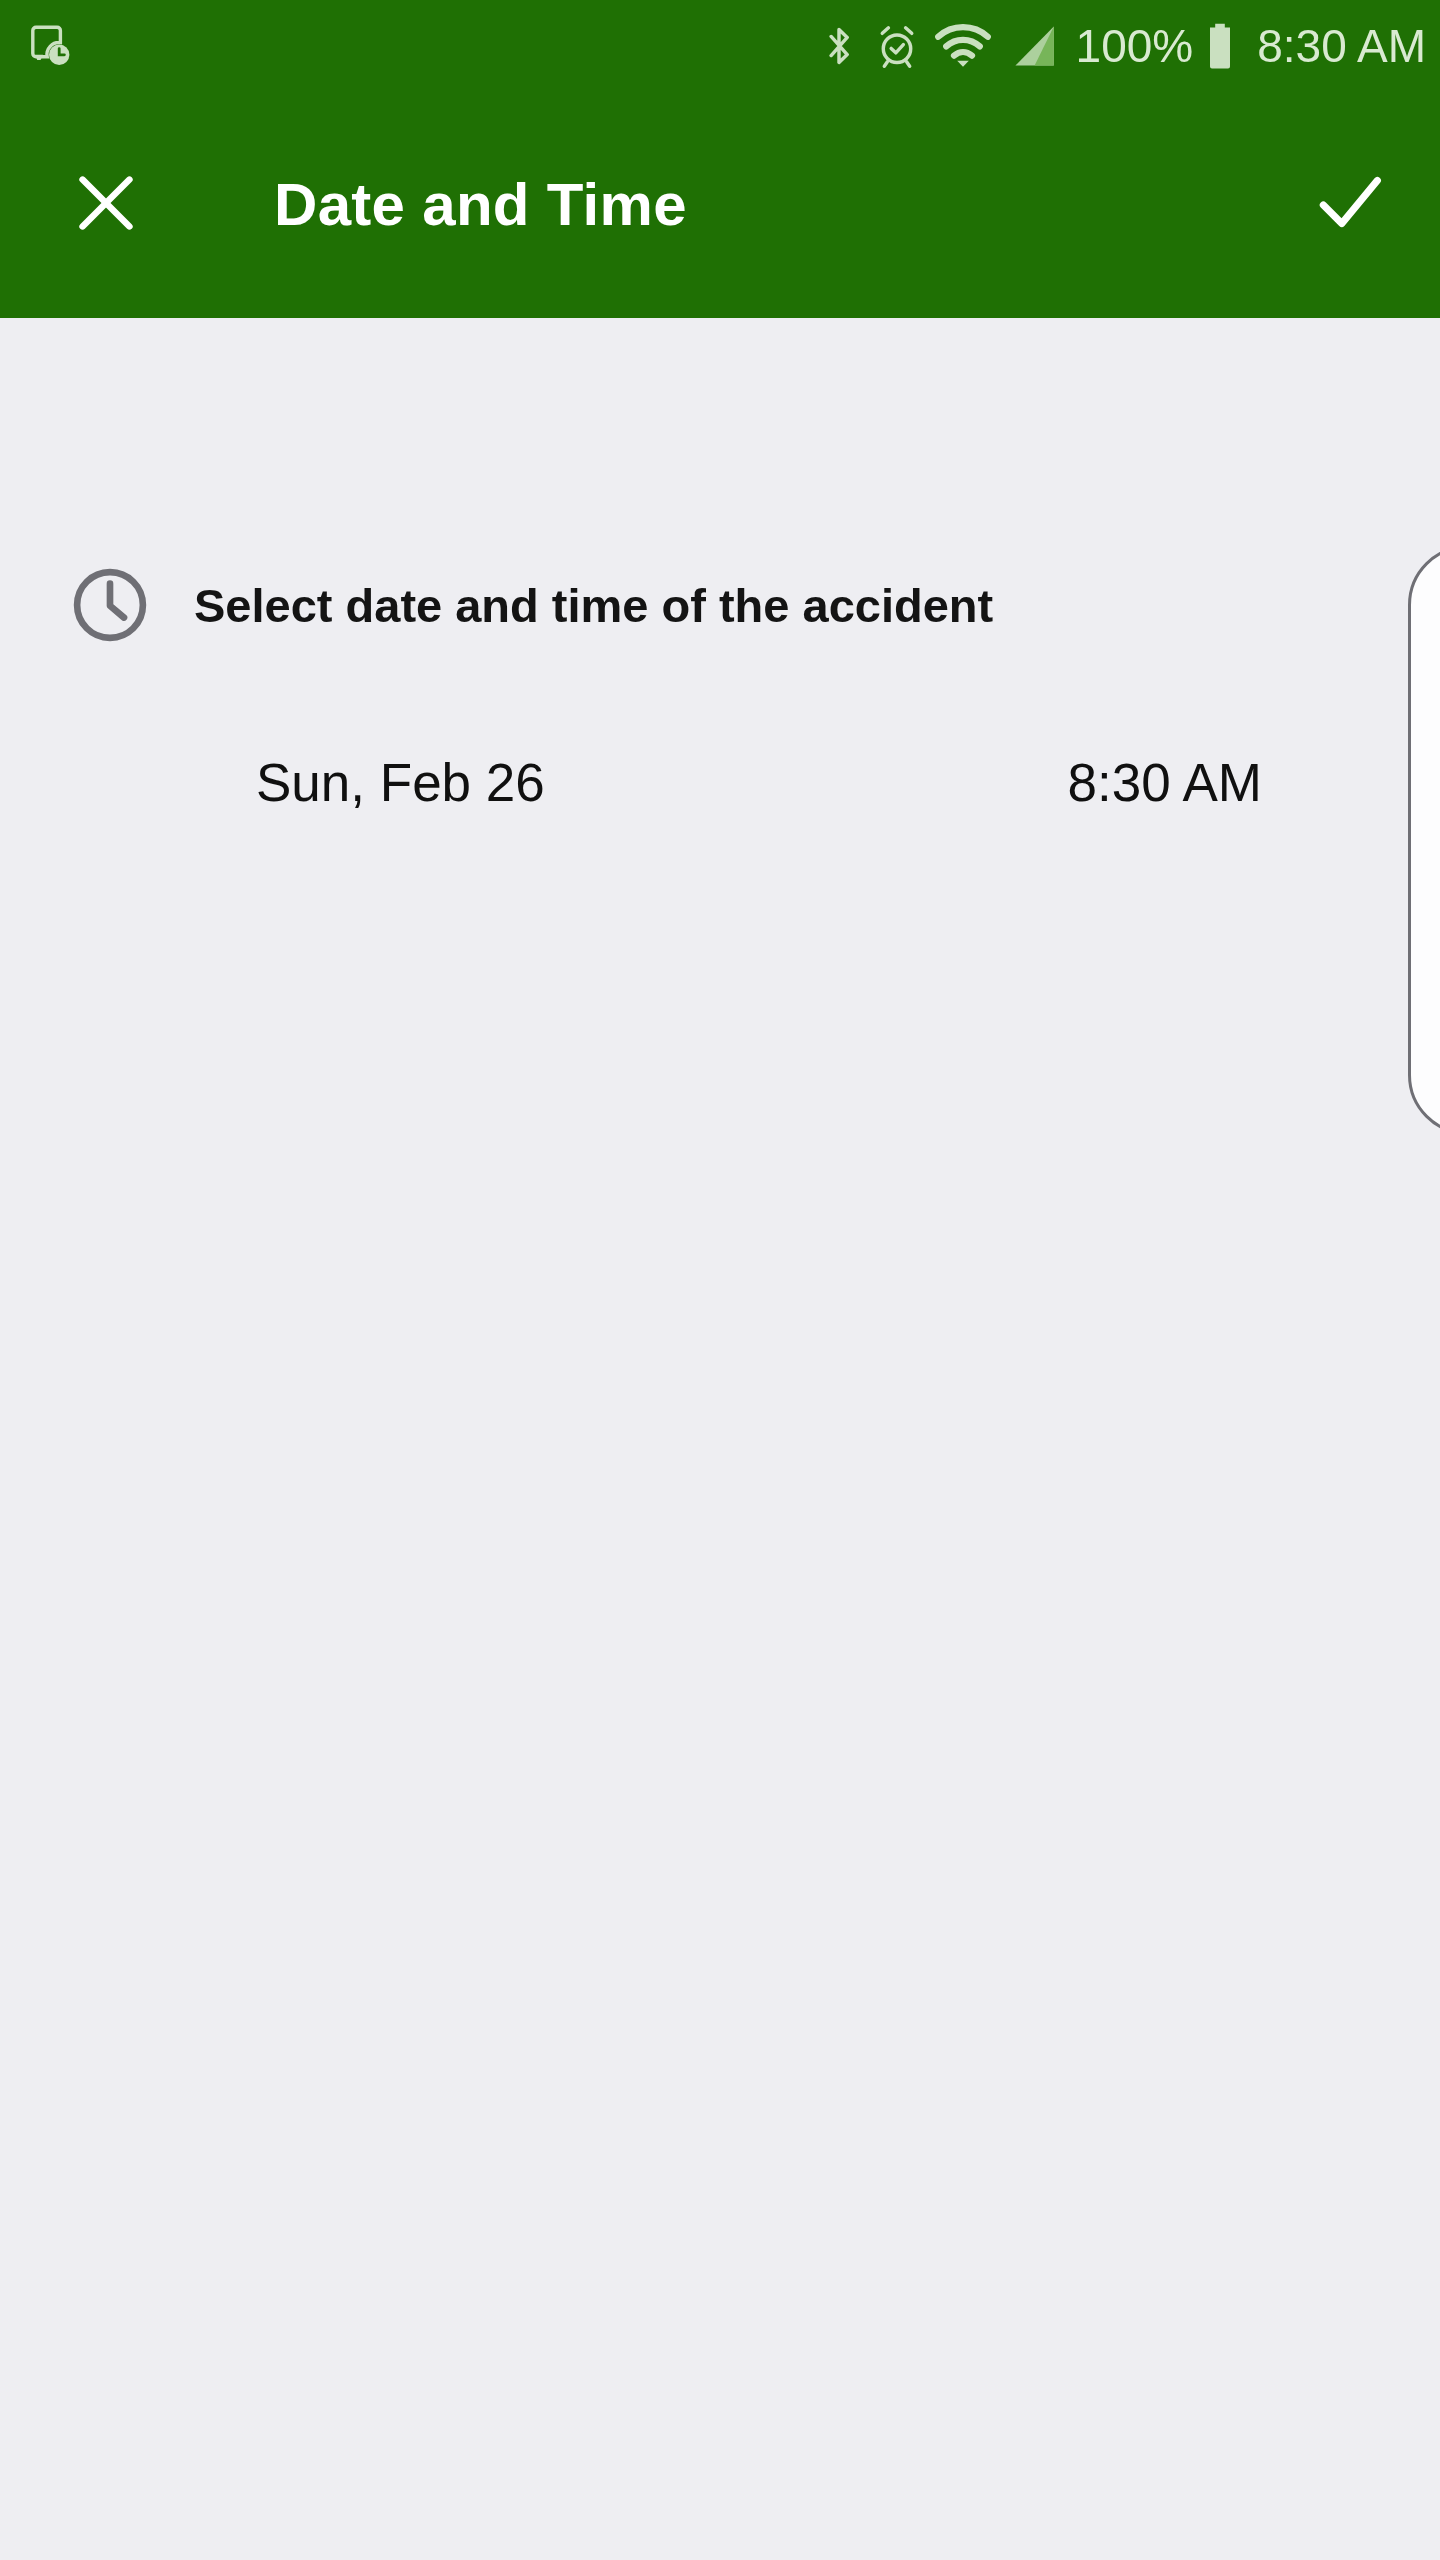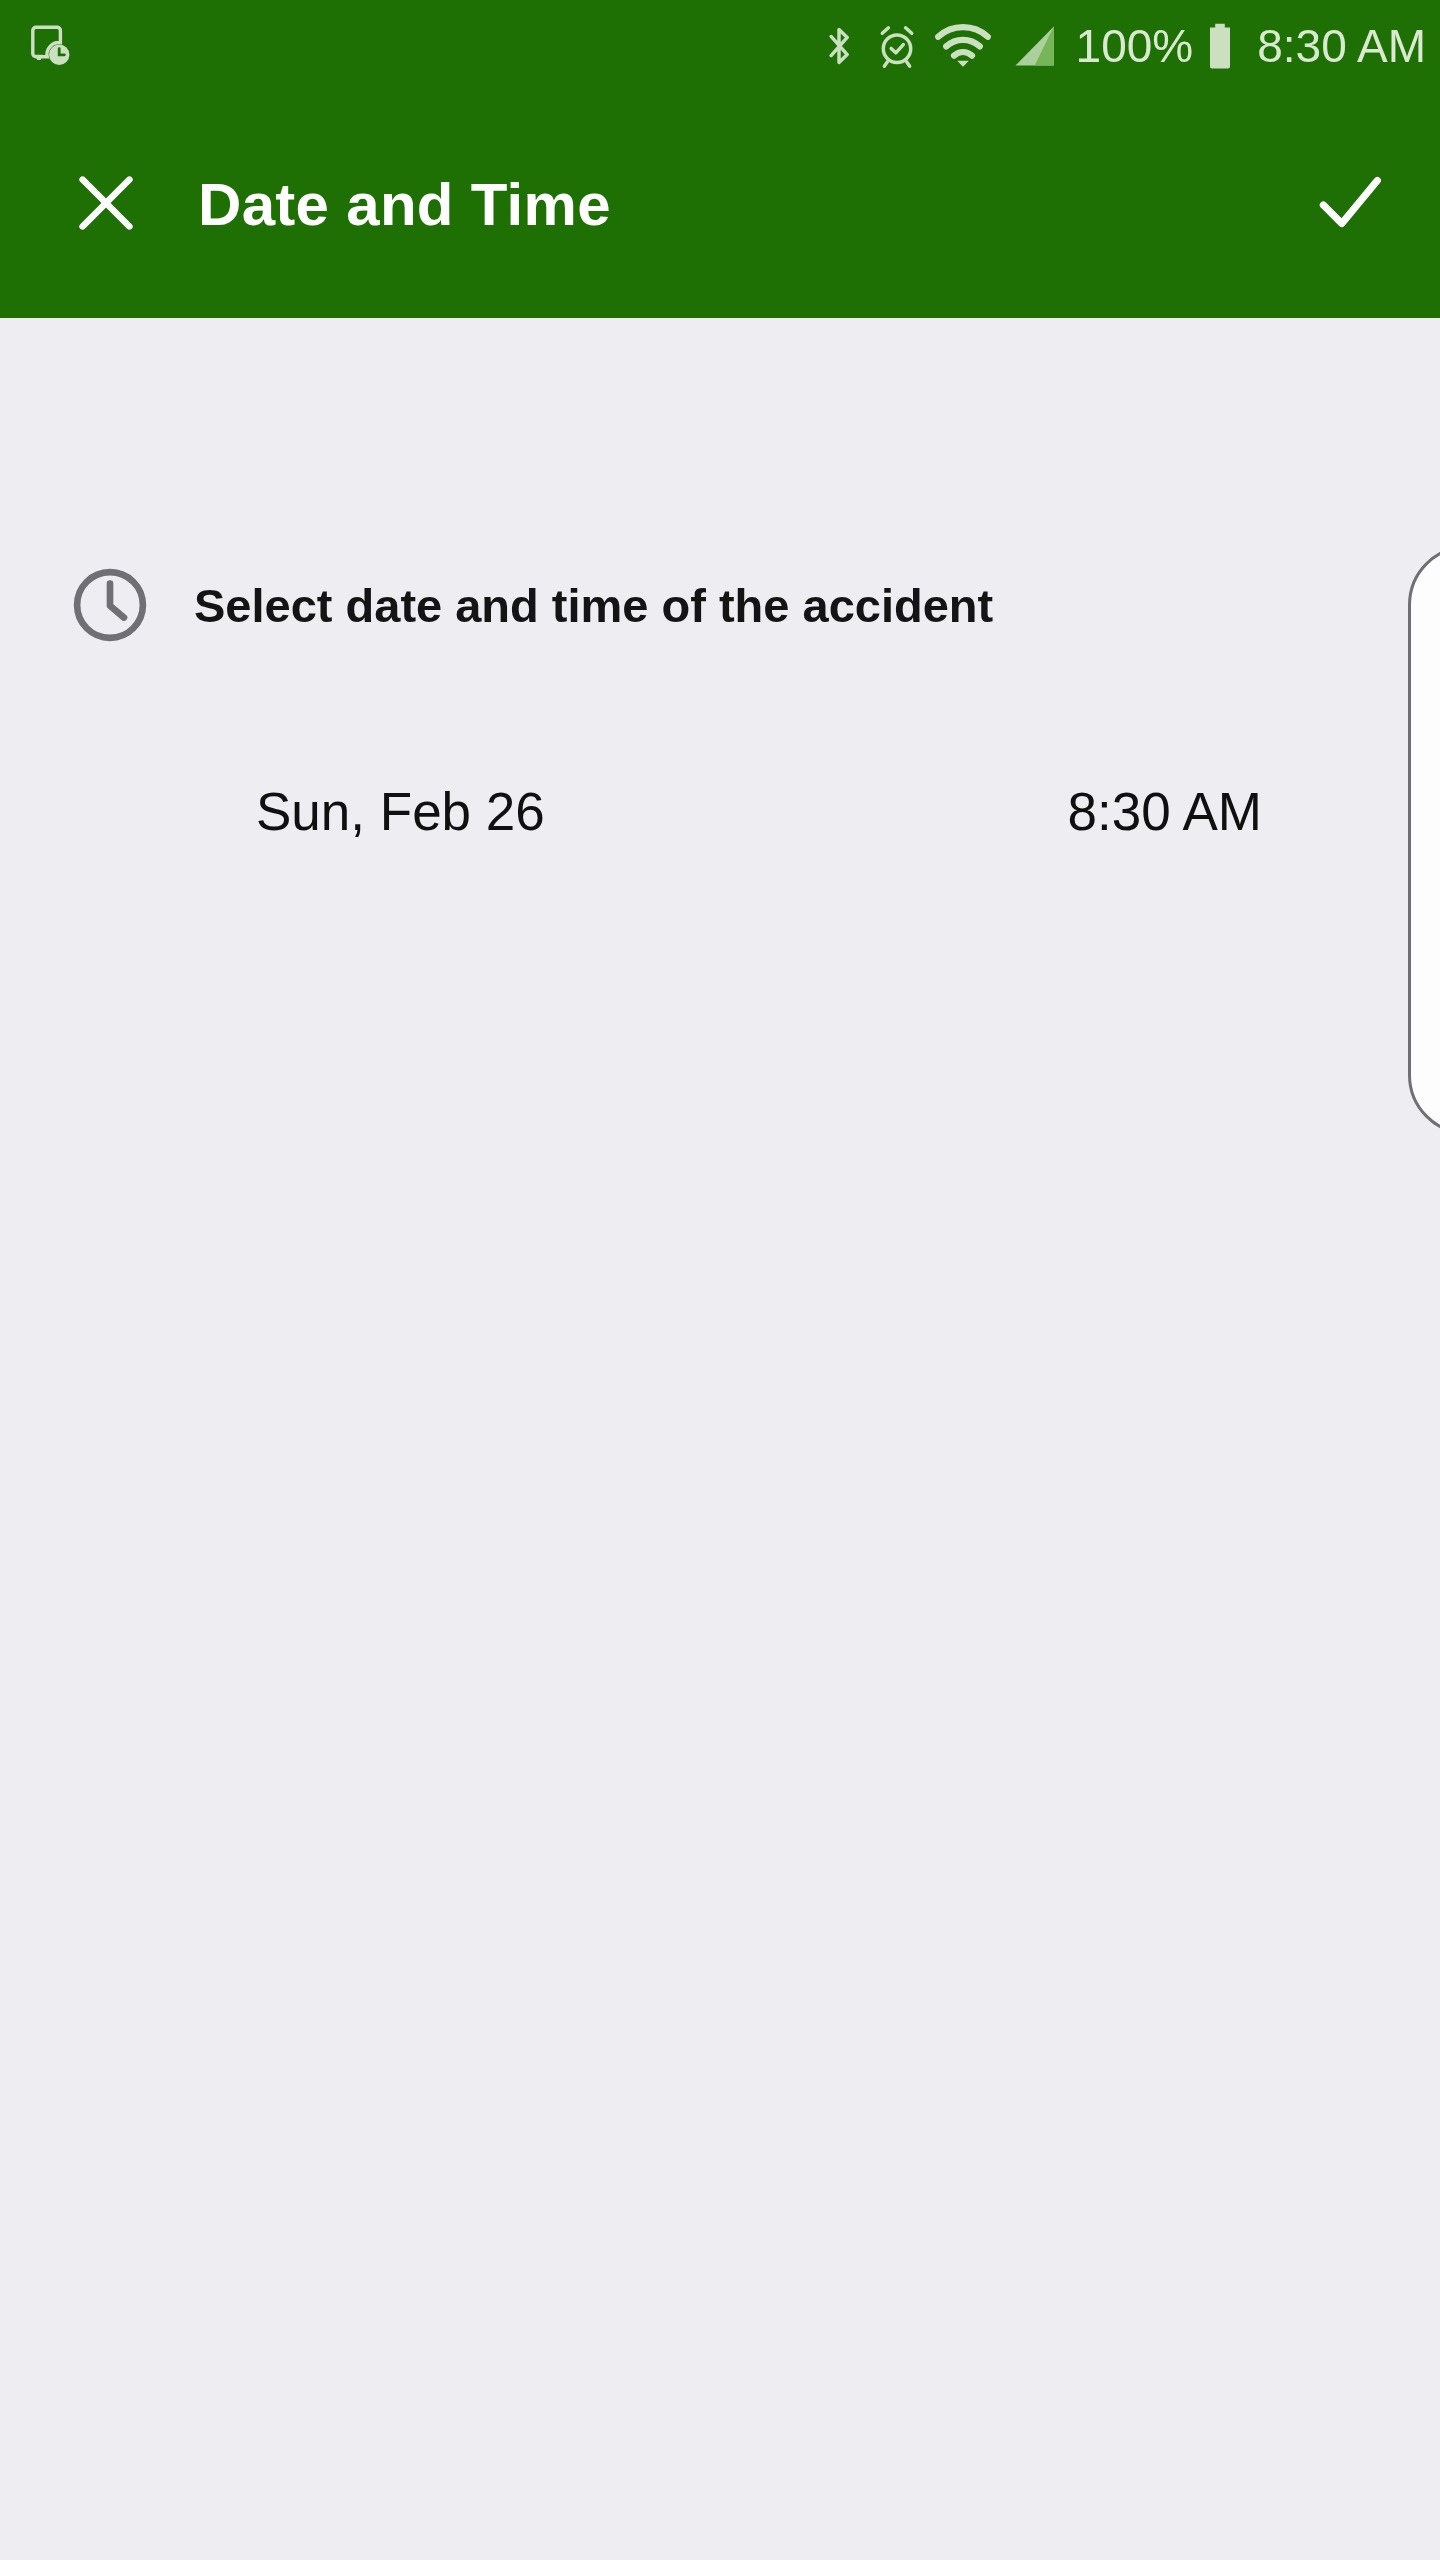--- a/index.html
+++ b/index.html
@@ -80,21 +80,21 @@
     align-items: center;
     justify-content: center;
     flex: 0 0 auto;
     cursor: pointer;
   }
   #app-bar-title {
     color: #ffffff;
     font-size: 60px;
     font-weight: 700;
     letter-spacing: 0.3px;
-    margin-left: 44px;
+    margin-left: 120px;
     white-space: nowrap;
     line-height: 1;
   }
   #app-bar-spacer { flex: 1 1 auto; }
   #confirm-button {
     width: 96px;
     height: 96px;
     display: flex;
     align-items: center;
     justify-content: center;
@@ -152,21 +152,21 @@
     white-space: nowrap;
   }
 
   #datetime-row {
     position: absolute;
     left: 0;
     top: 438px;
     width: 1332px;
     height: 110px;
     display: flex;
-    align-items: center;
+    align-items: flex-start;
     box-sizing: border-box;
     padding: 0 70px 0 256px;
     cursor: pointer;
   }
   #date-value {
     font-size: 53px;
     font-weight: 400;
     color: #101010;
     line-height: 1;
     white-space: nowrap;

